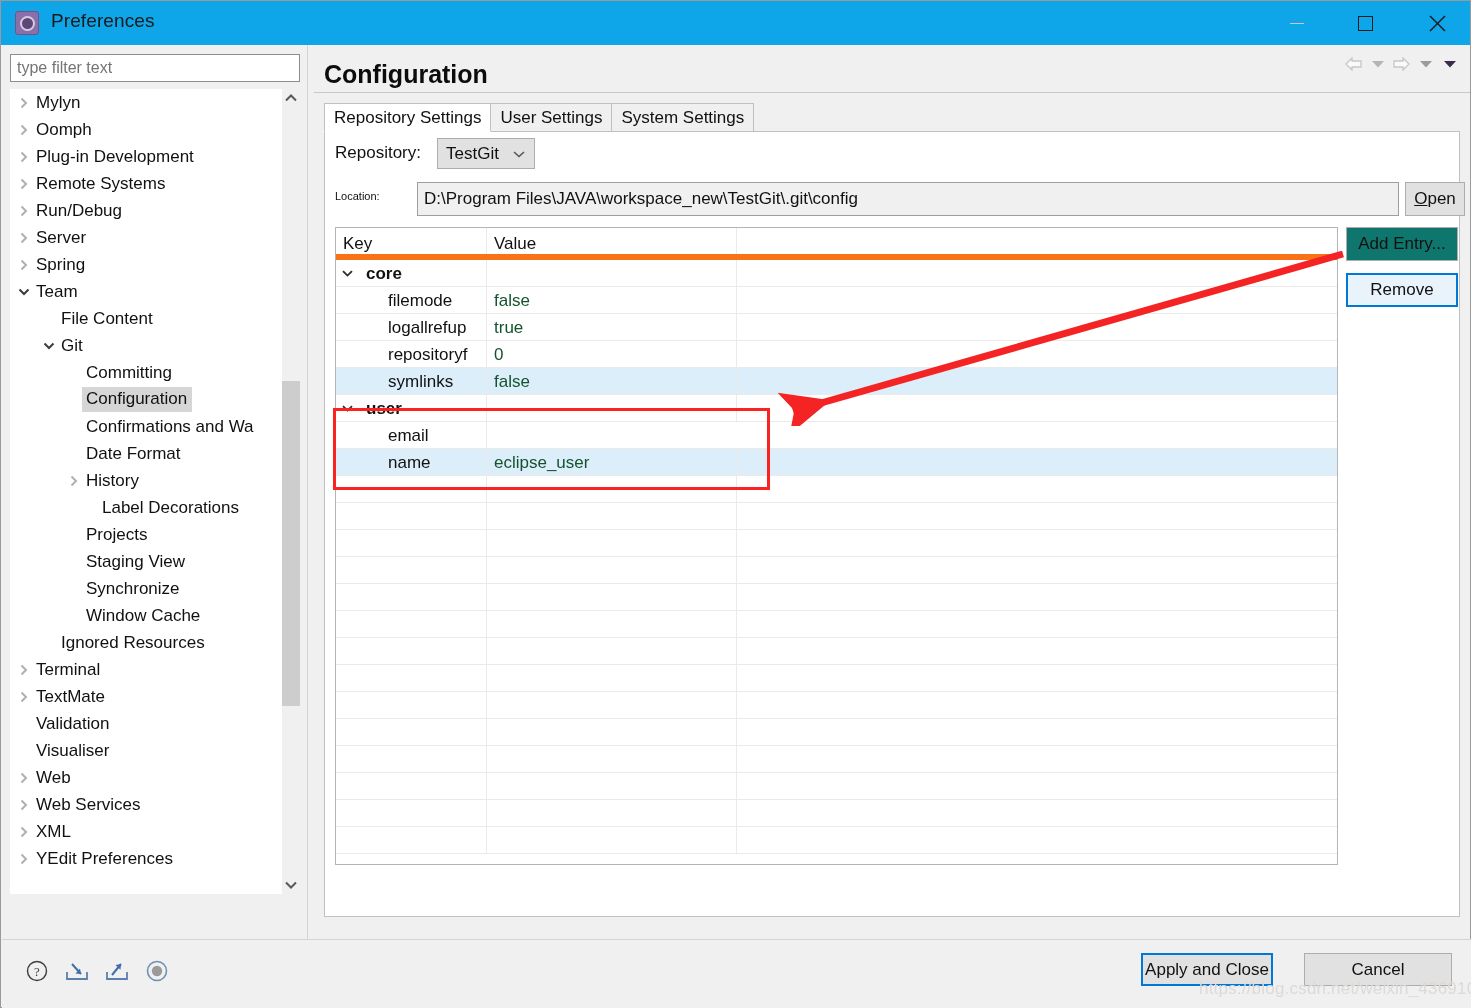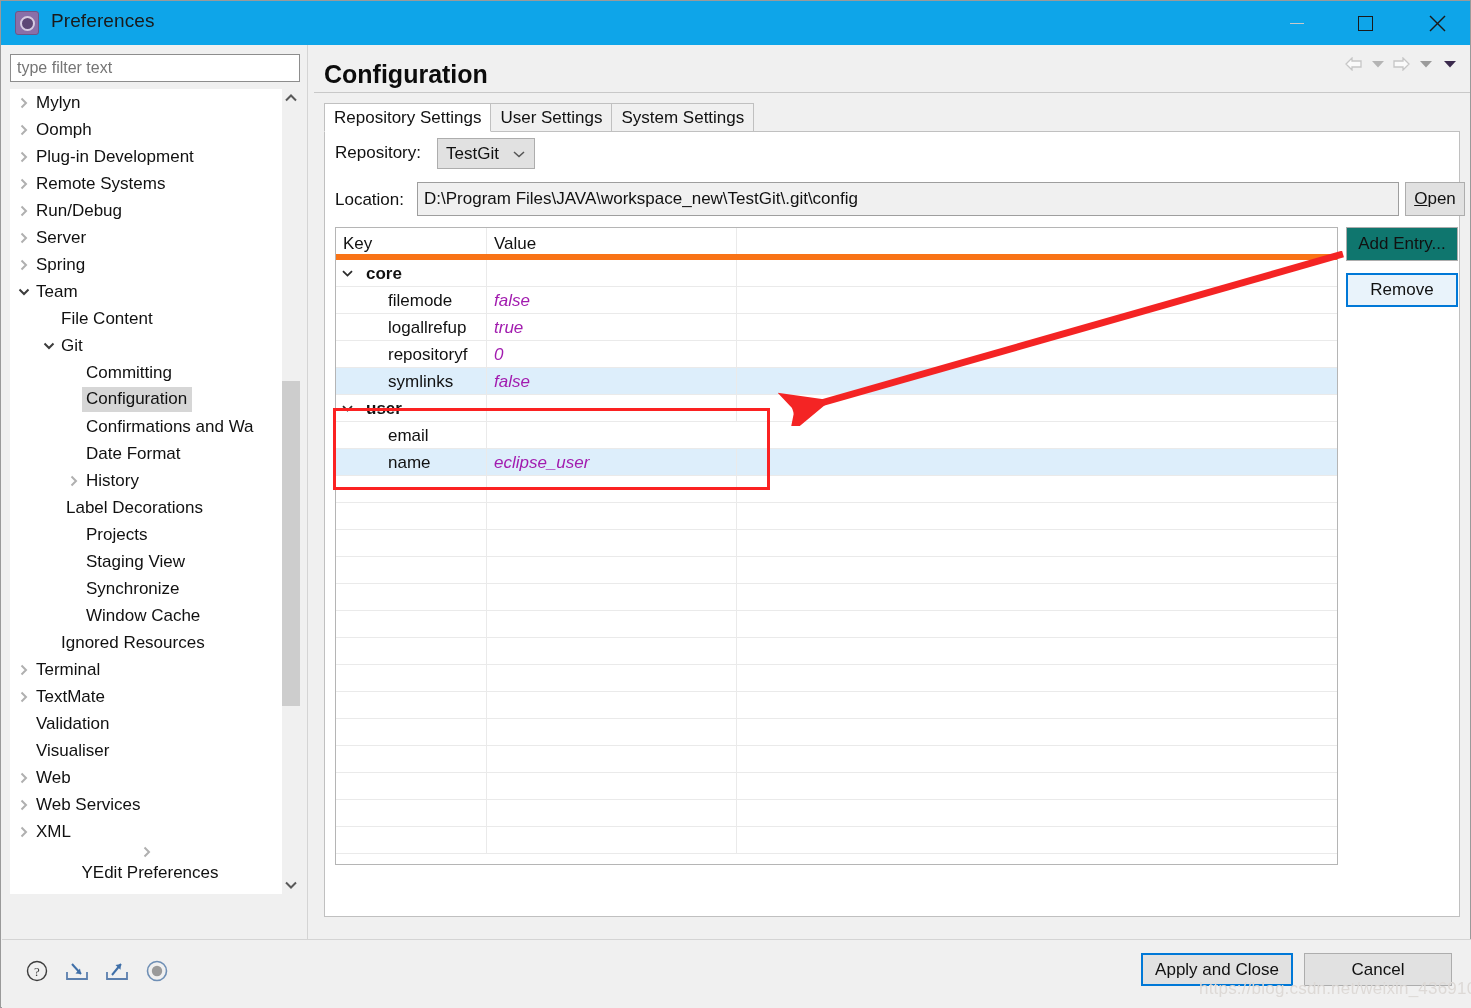--- a/index.html
+++ b/index.html
@@ -166,21 +166,21 @@
   #repo-combo {
     position: absolute; left: 112px; top: 6px; width: 98px; height: 31px;
     background: #e1e1e1; border: 1px solid #adadad;
     display: flex; align-items: center;
   }
   #repo-combo .val { font-size: 17px; color: #111; padding-left: 8px; flex: 1; }
   #repo-combo .chev { padding-right: 9px; display:flex;align-items:center; }
 
   #loc-label {
     position: absolute; left: 10px; top: 58px;
-    font-size: 17px; color: #111;
+    font-size: 11px; color: #111;
   }
   #loc-field {
     position: absolute; left: 92px; top: 50px; width: 982px; height: 34px;
     background: #f0f0f0; border: 1px solid #9e9e9e;
     font-size: 17px; color: #111;
     padding: 0 6px; line-height: 32px;
     white-space: nowrap; overflow: hidden;
     font-family: "Liberation Sans", sans-serif;
     outline: none;
   }
@@ -205,21 +205,21 @@
   }
   .trow-t.alt { background: #ddeefb; }
   .cell-k { width: 151px; border-right: 1px solid #eaeaea; position: relative; overflow: hidden; white-space: nowrap; }
   .cell-v { width: 250px; border-right: 1px solid #eaeaea; position: relative; overflow: hidden; white-space: nowrap; padding-left: 7px; }
   .cell-x { flex: 1; position: relative; }
   .hdr { font-size: 17px; color: #111; }
   .hdr .cell-k, .hdr .cell-v { padding-left: 7px; }
   .hdr { border-bottom: 6px solid #f97316; height: 32px; line-height: 32px; }
   .k-sec { font-size: 17px; font-weight: bold; color: #111; padding-left: 6px; display:flex; align-items:center; gap:13px;}
   .k-leaf { font-size: 17px; color: #111; padding-left: 52px; }
-  .v-txt { font-size: 17px; color: #a21caf; font-style: italic; }
+  .v-txt { font-size: 17px; color: #14532d; }
 
   
   #add-entry-btn {
     position: absolute; left: 1021px; top: 95px; width: 112px; height: 34px;
     background: #0f766e; border: 1px solid #adadad;
     font-size: 17px; color: #111;
     display: flex; align-items: center; justify-content: center;
     font-family: "Liberation Sans", sans-serif;
   }
   #remove-btn {
@@ -255,21 +255,21 @@
   #bottombar {
     position: absolute; left: 1px; top: 939px; width: 1469px; height: 68px;
     background: #f0f0f0;
   }
   #bottom-icons {
     position: absolute; left: 20px; top: 16px;
     display: flex; align-items: center; gap: 10px;
   }
   #bottom-icons .bi { width: 30px; height: 30px; display:flex;align-items:center;justify-content:center; }
   #applyclose-btn {
-    position: absolute; left: 1140px; top: 952px; width: 152px; height: 33px;
+    position: absolute; left: 1140px; top: 952px; width: 132px; height: 33px;
     background: #e1e1e1; border: 2px solid #0078d7;
     font-size: 17px; color: #111;
     display: flex; align-items: center; justify-content: center;
     font-family: "Liberation Sans", sans-serif;
   }
   #cancel-btn {
     position: absolute; left: 1303px; top: 952px; width: 148px; height: 33px;
     background: #e1e1e1; border: 1px solid #adadad;
     font-size: 17px; color: #111;
     display: flex; align-items: center; justify-content: center;
@@ -414,21 +414,21 @@
             <span class="lbl">Date Format</span>
           </div>
           <div class="trow" style="padding-left: 58px;">
             <span class="tw">
               <svg width="12" height="12" viewBox="0 0 12 12">
                 <polyline points="3.5,1.5 8,6 3.5,10.5" fill="none" stroke="#b0b0b0" stroke-width="2"></polyline>
               </svg>
             </span>
             <span class="lbl">History</span>
           </div>
-          <div class="trow" style="padding-left: 38px; text-align: right;">
+          <div class="trow" style="padding-left: 74px; text-align: right;">
             <span class="tw none"></span>
             <span class="lbl">Label Decorations</span>
           </div>
           <div class="trow" style="padding-left: 58px;">
             <span class="tw none"></span>
             <span class="lbl">Projects</span>
           </div>
           <div class="trow" style="padding-left: 58px;">
             <span class="tw none"></span>
             <span class="lbl">Staging View</span>
@@ -486,21 +486,21 @@
             <span class="lbl">Web Services</span>
           </div>
           <div class="trow" style="padding-left: 8px;">
             <span class="tw">
               <svg width="12" height="12" viewBox="0 0 12 12">
                 <polyline points="3.5,1.5 8,6 3.5,10.5" fill="none" stroke="#b0b0b0" stroke-width="2"></polyline>
               </svg>
             </span>
             <span class="lbl">XML</span>
           </div>
-          <div class="trow" style="padding-left: 8px; flex-direction: column;">
+          <div class="trow" style="padding-left: 8px;">
             <span class="tw">
               <svg width="12" height="12" viewBox="0 0 12 12">
                 <polyline points="3.5,1.5 8,6 3.5,10.5" fill="none" stroke="#b0b0b0" stroke-width="2"></polyline>
               </svg>
             </span>
             <span class="lbl">YEdit Preferences</span>
           </div>
         </div>
 
       <div id="tree-vsb">

